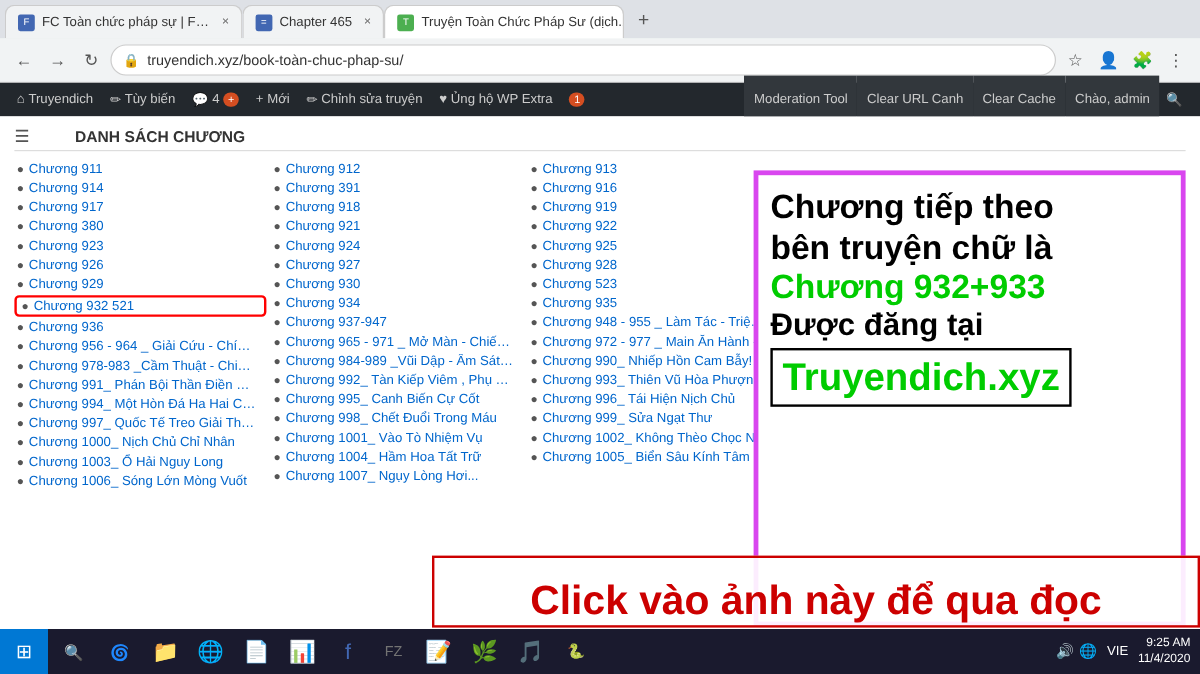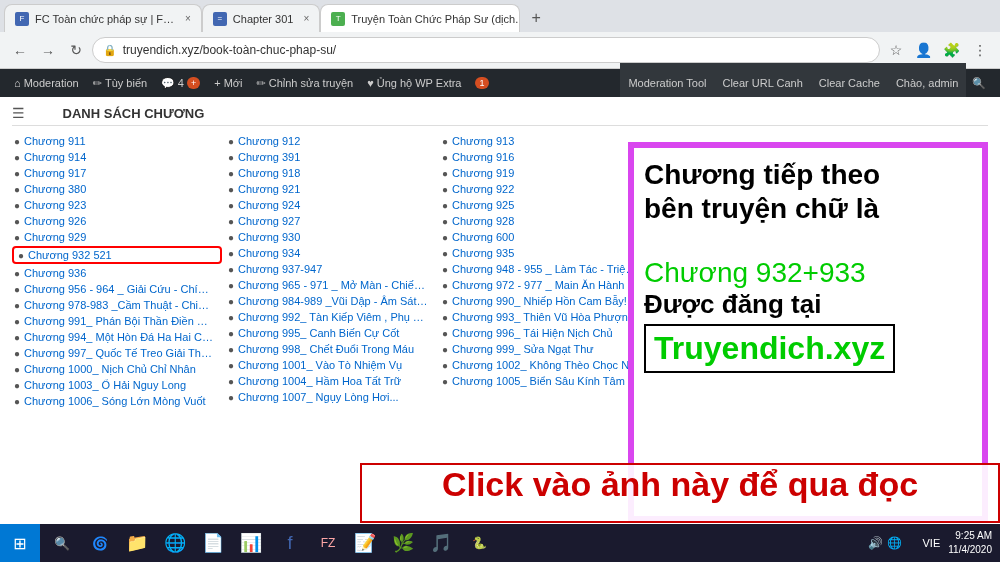--- a/index.html
+++ b/index.html
@@ -36,60 +36,60 @@
     
     .section-header { display: flex; align-items: center; gap: 6px; margin-bottom: 8px; border-bottom: 1px solid #ddd; padding-bottom: 4px; }
     .section-header-icon { color: #555; font-size: 14px; }
     .section-title { font-size: 13px; font-weight: bold; color: #333; text-transform: uppercase; padding-left: 32px; }
     .chapter-col { flex: 1; display: flex; flex-direction: column; gap: 2px; }
     .chapter-item { display: flex; align-items: center; gap: 4px; font-size: 11px; color: #0066cc; cursor: pointer; padding: 1px 2px; white-space: nowrap; overflow: hidden; text-overflow: ellipsis; }
     .chapter-dot { color: #555; font-size: 10px; flex-shrink: 0; }
     .chapter-highlighted { border: 2px solid red; border-radius: 4px; padding: 1px 4px; background: #fff; }
     
     
-    .promo-box { position: absolute; right: 0; top: 8px; width: 360px; height: 380px; background: #fff; border: 6px solid #d946ef; padding: 10px; }
+    .promo-box { position: absolute; right: 0; top: 8px; width: 360px; height: 380px; background: #fff; border: 4px solid #d946ef; padding: 10px; }
     .promo-text-1 { font-size: 28px; font-weight: 900; color: #000; line-height: 1.2; }
-    .promo-text-2 { font-size: 28px; font-weight: 400; color: #00cc00; margin-top: 32px; }
+    .promo-text-2 { font-size: 28px; font-weight: 700; color: #00cc00; }
     .promo-text-3 { font-size: 26px; font-weight: 900; color: #000; }
     .promo-site { font-size: 32px; font-weight: 900; color: #00cc00; border: 2px solid #000; padding: 4px 8px; margin-top: 4px; display: inline-block; }
     
-    .click-overlay { position: absolute; right: 0; bottom: 40px; width: 640px; height: 60px; background: rgba(255,255,255,0.9); border: 2px solid #cc0000; display: flex; align-items: flex-start; justify-content: center; }
+    .click-overlay { position: absolute; right: 0; bottom: 40px; width: 640px; height: 60px; background: rgba(255,255,255,0.9); border: 2px solid #cc0000; display: flex; align-items: flex-end; justify-content: center; }
     .click-text { font-size: 34px; font-weight: 900; color: #cc0000; }
     
     
     .pagination { position: absolute; bottom: 6px; left: 12px; right: 12px; display: flex; align-items: center; gap: 2px; }
     .page-btn { min-width: 22px; height: 22px; display: flex; align-items: center; justify-content: center; font-size: 11px; color: #333; cursor: pointer; border: 1px solid transparent; border-radius: 2px; padding: 0 3px; }
     .page-btn.active { background: #0066cc; color: #fff; border-color: #0066cc; }
     .page-select { display: flex; align-items: center; gap: 3px; margin-left: 8px; }
     .activate-windows { position: absolute; right: 10px; bottom: 2px; font-size: 9px; color: #999; }
     
     
     .taskbar { position: fixed; bottom: 0; left: 0; right: 0; height: 38px; background: #1a1a2e; display: flex; align-items: center; }
     .taskbar-start { width: 40px; height: 38px; background: #0078d4; display: flex; align-items: center; justify-content: center; }
     .taskbar-icons { display: flex; align-items: center; gap: 2px; padding: 0 4px; }
     .taskbar-icon { width: 36px; height: 36px; display: flex; align-items: center; justify-content: center; font-size: 18px; cursor: pointer; }
     .taskbar-right { margin-left: auto; display: flex; align-items: center; gap: 8px; padding-right: 8px; }
     .taskbar-time { color: #fff; font-size: 10px; text-align: right; line-height: 1.4; }
-    .taskbar-lang { color: #fff; font-size: 11px; margin-left: 12px; }
+    .taskbar-lang { color: #fff; font-size: 11px; }
     .taskbar-sys-icons { display: flex; align-items: center; gap: 4px; color: #fff; font-size: 12px; }
   </style>
 </head>
 <body>
 
 <div class="browser-chrome">
 
   <div class="tab-bar">
     <div class="tab">
       <span class="tab-favicon">F</span>
       <span style="max-width:140px;overflow:hidden;text-overflow:ellipsis;">FC Toàn chức pháp sự | Facebook</span>
       <span class="tab-close">×</span>
     </div>
     <div class="tab">
       <span class="tab-favicon">=</span>
-      <span>Chapter 301</span>
+      <span>Chapter 465</span>
       <span class="tab-close">×</span>
     </div>
     <div class="tab active">
       <span class="tab-favicon green">T</span>
       <span>Truyện Toàn Chức Pháp Sư (dịch...</span>
 
     </div>
     <div class="new-tab-btn">+</div>
   </div>
 
@@ -106,21 +106,21 @@
       <div class="toolbar-icon-btn">👤</div>
       <div class="toolbar-icon-btn">🧩</div>
       <div class="toolbar-icon-btn">⋮</div>
     </div>
   </div>
 </div>
 
 <div class="wp-toolbar">
   <div class="wp-toolbar-item">
     <span>⌂</span>
-    <span>Moderation</span>
+    <span>Truyendich</span>
   </div>
   <div class="wp-toolbar-item">
     <span>✏</span>
     <span>Tùy biến</span>
   </div>
   <div class="wp-toolbar-item">
     <span>💬</span>
     <span>4</span>
     <span class="badge">+</span>
   </div>
@@ -327,21 +327,21 @@
       <div class="chapter-item">
           <span class="chapter-dot">●</span>
           <span>Chương 925</span>
         </div>
       <div class="chapter-item">
           <span class="chapter-dot">●</span>
           <span>Chương 928</span>
         </div>
       <div class="chapter-item">
           <span class="chapter-dot">●</span>
-          <span>Chương 600</span>
+          <span>Chương 523</span>
         </div>
       <div class="chapter-item">
           <span class="chapter-dot">●</span>
           <span>Chương 935</span>
         </div>
       <div class="chapter-item">
           <span class="chapter-dot">●</span>
           <span style="overflow:hidden;text-overflow:ellipsis;max-width:190px;white-space:nowrap;">Chương 948 - 955 _ Làm Tác - Triệu N...</span>
         </div>
       <div class="chapter-item">
@@ -439,21 +439,21 @@
     <span style="color:#fff;font-size:16px;">⊞</span>
   </div>
   <div class="taskbar-icons">
     <div class="taskbar-icon" style="font-size:13px;color:#fff;">🔍</div>
     <div class="taskbar-icon" style="font-size:13px;">🌀</div>
     <div class="taskbar-icon">📁</div>
     <div class="taskbar-icon">🌐</div>
     <div class="taskbar-icon">📄</div>
     <div class="taskbar-icon">📊</div>
     <div class="taskbar-icon" style="font-size:18px;color:#4267B2;">f</div>
-    <div class="taskbar-icon" style="font-size:12px;color:#fca5a5;">FZ</div>
+    <div class="taskbar-icon" style="font-size:12px;color:#737373;">FZ</div>
     <div class="taskbar-icon">📝</div>
     <div class="taskbar-icon">🌿</div>
     <div class="taskbar-icon">🎵</div>
     <div class="taskbar-icon" style="font-size:12px;color:#ffcd3c;">🐍</div>
   </div>
   <div class="taskbar-right">
     <div class="taskbar-sys-icons">
       <span>🔊</span>
       <span>🌐</span>
     </div>

